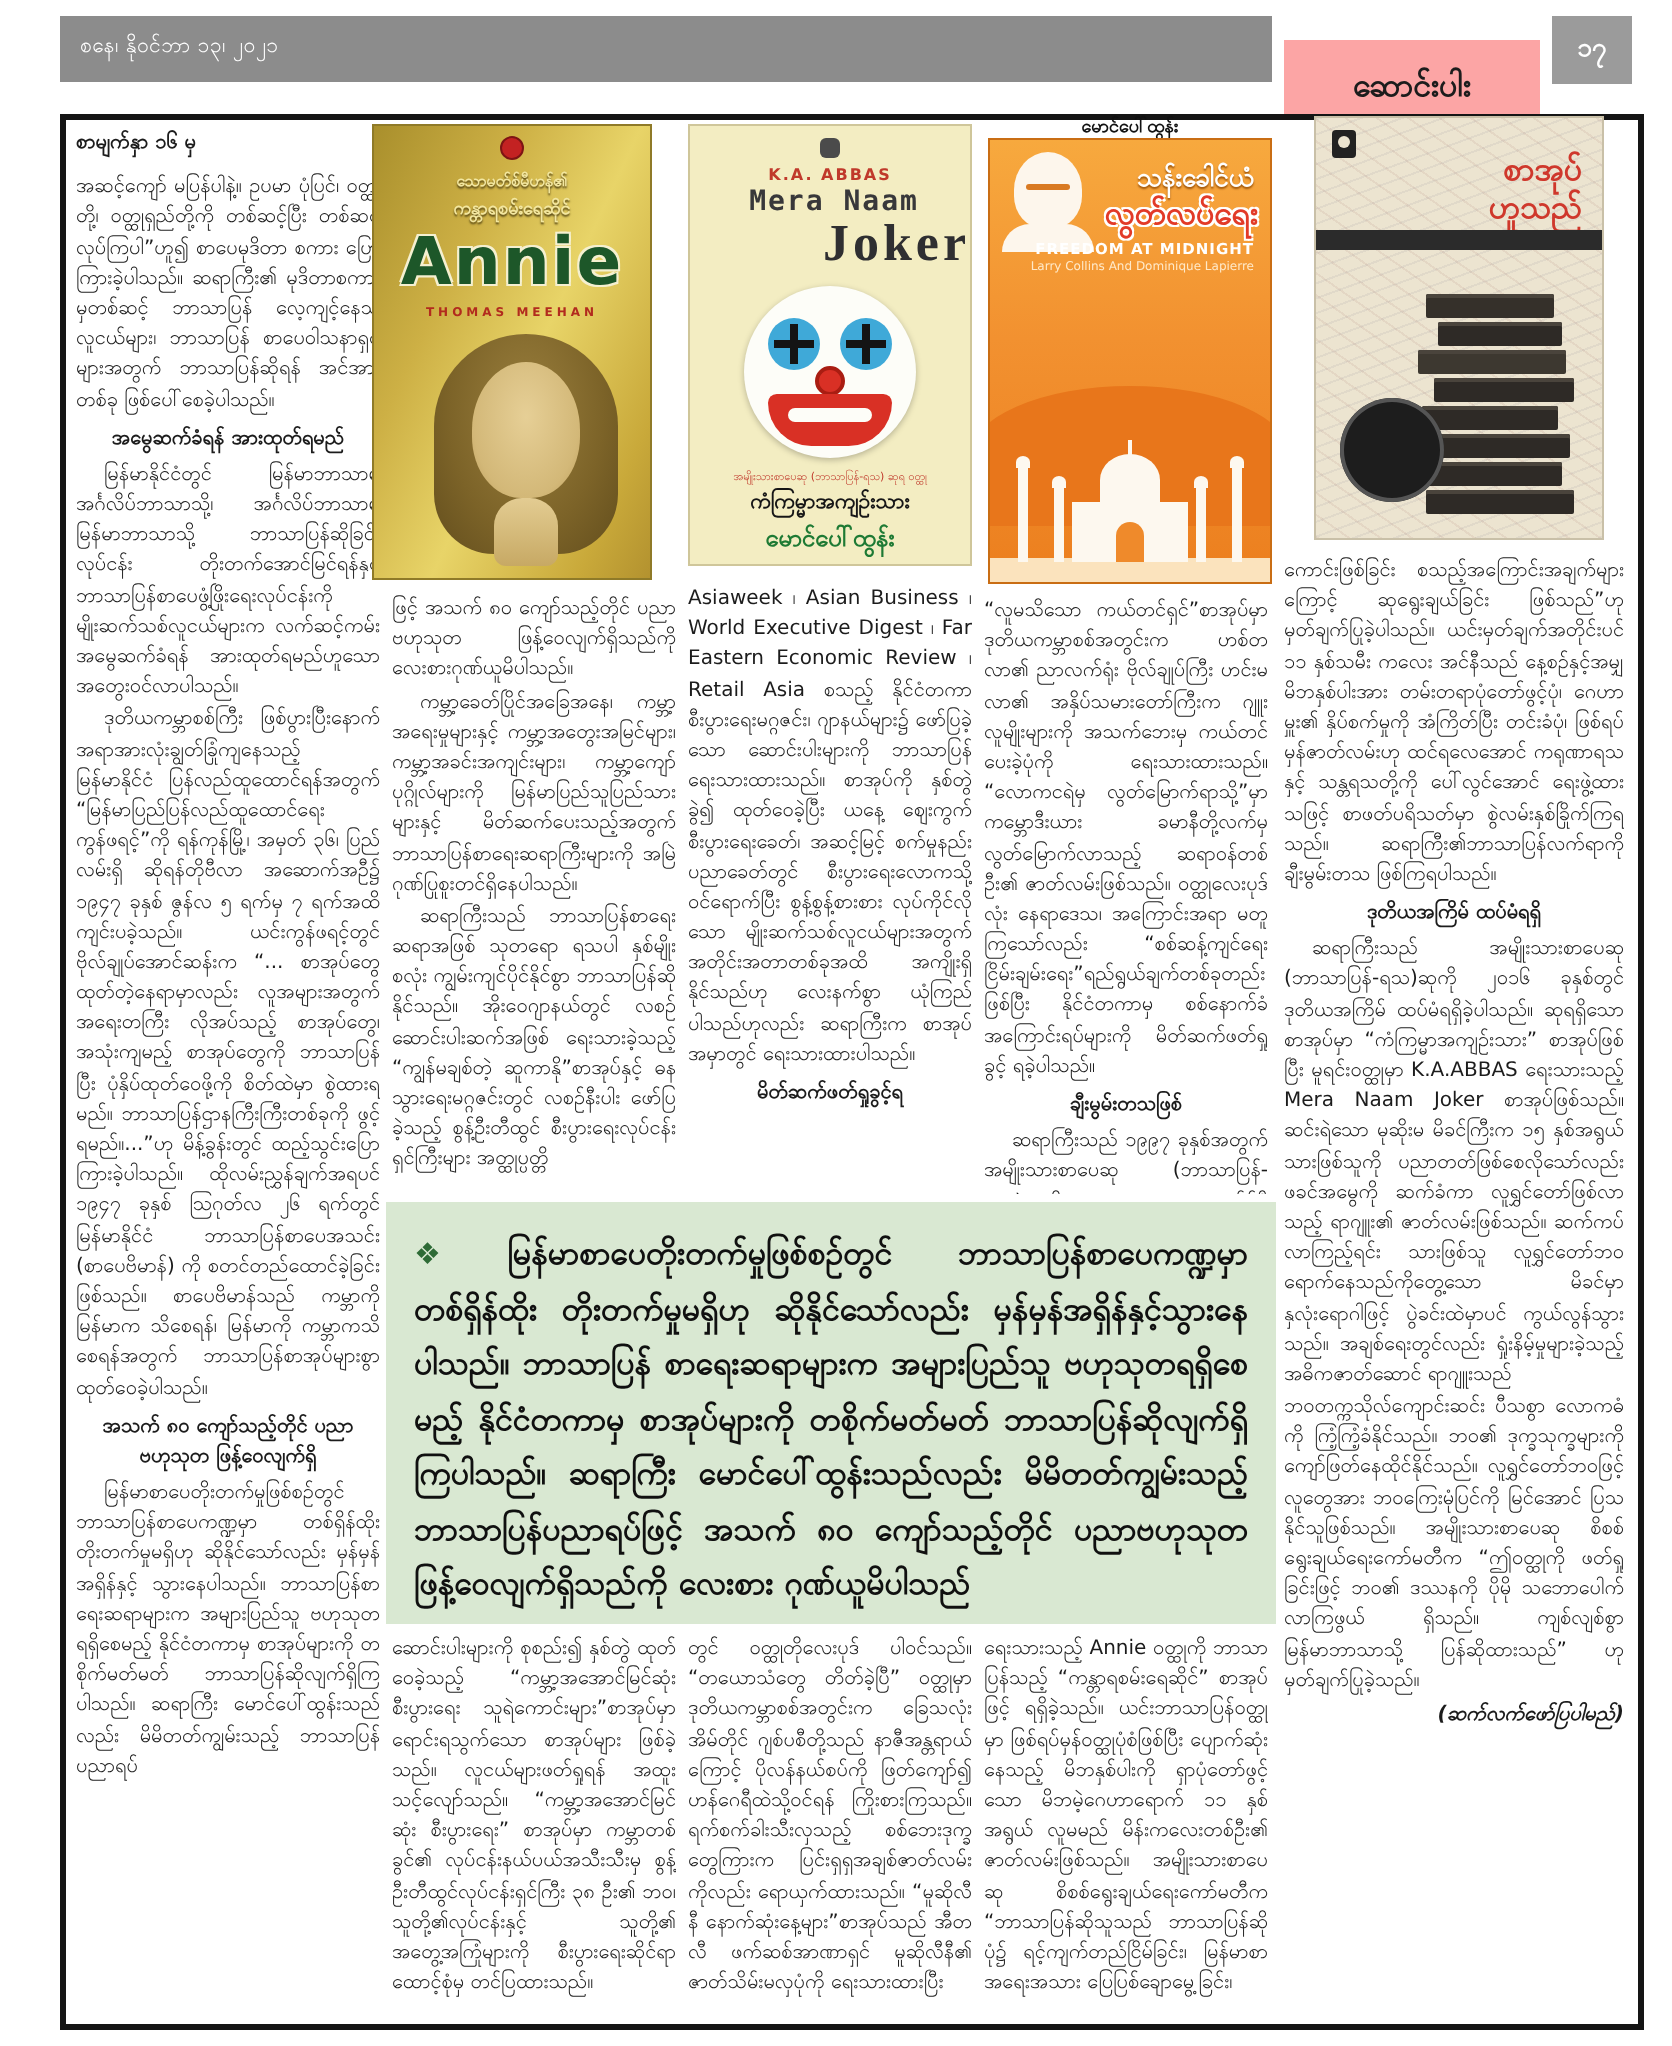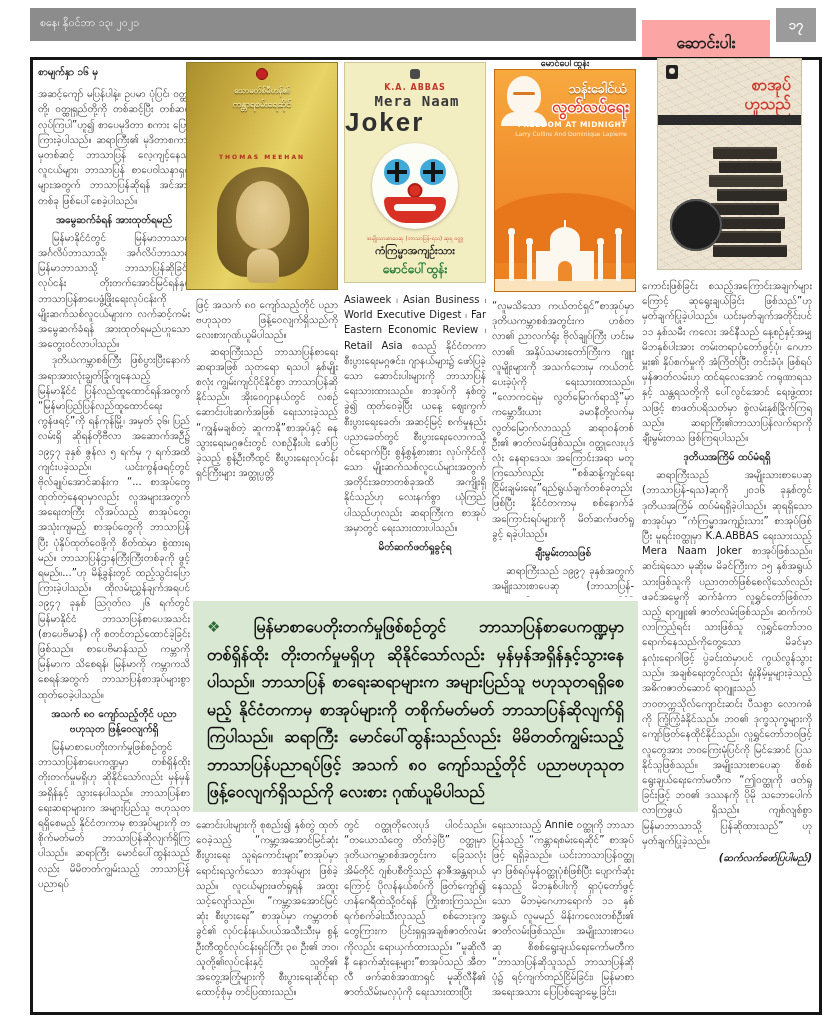--- a/index.html
+++ b/index.html
@@ -25,21 +25,21 @@
   .col .label{font-weight:700;text-indent:0;margin-bottom:7px}
   .col .note{font-weight:700;font-style:italic;text-align:right;text-indent:0;margin-top:2px}
   
   .pullquote{left:193px;top:601px;width:445px;height:211px;background:#d9e8d2;
     padding:12px 14px 10px 14px;font-weight:700;font-size:16px;line-height:1.72;
     color:#101010;text-align:justify;overflow:hidden}
   .pq-icon{color:#2e6b36;margin-right:6px;font-size:15px}
   
   .cover{overflow:hidden}
   
-  .cv-annie{left:186px;top:62px;width:152px;height:228px;
+  .cv-annie{left:186px;top:62px;width:140px;height:228px;
     background:linear-gradient(115deg,#a98f2c 0%,#cdb045 30%,#e6d express 0,#e8d468 55%,#c9a93a 85%,#b3922f 100%);
     background:linear-gradient(115deg,#a98f2c 0%,#cdb045 30%,#e8d468 55%,#c9a93a 85%,#b3922f 100%);
     border:1px solid #8f7a28}
   .an-dot{position:absolute;left:50%;top:5px;transform:translateX(-50%);width:12px;height:12px;
     border-radius:50%;background:#c32222;border:1px solid #7d1414}
   .an-mm{position:absolute;left:0;right:0;text-align:center;color:#f3e7a0;font-size:8px;font-weight:700;
     text-shadow:0 1px 1px #4d3f10}
   .an-mm1{top:22px}.an-mm2{top:35px;font-size:9px}
   .an-title{position:absolute;left:0;right:0;top:48px;text-align:center;font-size:33px;font-weight:800;
     color:#1d5729;letter-spacing:1px;
@@ -53,22 +53,22 @@
   .an-hands{position:absolute;left:60px;top:186px;width:32px;height:34px;border-radius:14px 14px 6px 6px;
     background:linear-gradient(#e3cc92,#c7a964)}
   
   .cv-joker{left:344px;top:62px;width:142px;height:221px;background:#f3edc2;border:1px solid #cfc69a}
   .jk-logo{position:absolute;left:50%;top:6px;transform:translateX(-50%);width:10px;height:10px;
     border-radius:3px;background:#4b4b4b}
   .jk-abbas{position:absolute;left:0;right:0;top:20px;text-align:center;color:#c0392b;
     font-size:8px;font-weight:700;letter-spacing:1px}
   .jk-t1{position:absolute;left:4px;right:0;top:30px;text-align:center;color:#38383a;font-size:14px;
     font-weight:700;font-family:"DejaVu Sans Mono","Liberation Mono",monospace;letter-spacing:1px}
-  .jk-t2{position:absolute;left:0;right:0;top:44px;text-align:left;color:#2f2f31;font-size:26px;
-    font-weight:700;font-family:Liberation Sans, sans-serif;letter-spacing:2px}
+  .jk-t2{position:absolute;left:0;right:0;top:44px;text-align:right;color:#2f2f31;font-size:26px;
+    font-weight:700;font-family:Liberation Serif, serif;letter-spacing:2px}
   .clown{position:absolute;left:50%;top:80px;transform:translateX(-50%);width:86px;height:86px;
     border-radius:50%;background:#fdfdf8;box-shadow:0 1px 3px rgba(0,0,0,.25)}
   .c-eye{position:absolute;top:16px;width:26px;height:26px;border-radius:50%;background:#3fa9d8}
   .c-eye.l{left:12px}.c-eye.r{right:12px}
   .c-eye::before{content:"";position:absolute;left:50%;top:3px;width:4px;height:20px;background:#141414;transform:translateX(-50%)}
   .c-eye::after{content:"";position:absolute;top:50%;left:3px;height:4px;width:20px;background:#141414;transform:translateY(-50%)}
   .c-nose{position:absolute;left:50%;top:40px;transform:translateX(-50%);width:15px;height:15px;
     border-radius:50%;background:#d93025;border:2px solid #a91d12}
   .c-mouth{position:absolute;left:50%;bottom:6px;transform:translateX(-50%);width:62px;height:26px;
     border-radius:8px 8px 40px 40px;background:#d93025}
@@ -140,20 +140,21 @@
     <div class="blk para-first">အဆင့်ကျော် မပြန်ပါနဲ့။ ဥပမာ ပုံပြင်၊ ဝတ္ထုတို့၊ ဝတ္ထုရှည်တို့ကို တစ်ဆင့်ပြီး တစ်ဆင့်လုပ်ကြပါ”ဟူ၍ စာပေမုဒိတာ စကား ပြောကြားခဲ့ပါသည်။ ဆရာကြီး၏ မုဒိတာစကားမှတစ်ဆင့် ဘာသာပြန် လေ့ကျင့်နေသူ လူငယ်များ၊ ဘာသာပြန် စာပေဝါသနာရှင်များအတွက် ဘာသာပြန်ဆိုရန် အင်အားတစ်ခု ဖြစ်ပေါ်စေခဲ့ပါသည်။</div>
     <div class="blk heading">အမွေဆက်ခံရန် အားထုတ်ရမည်</div>
     <div class="blk para">မြန်မာနိုင်ငံတွင် မြန်မာဘာသာမှ အင်္ဂလိပ်ဘာသာသို့၊ အင်္ဂလိပ်ဘာသာမှ မြန်မာဘာသာသို့ ဘာသာပြန်ဆိုခြင်း လုပ်ငန်း တိုးတက်အောင်မြင်ရန်နှင့် ဘာသာပြန်စာပေဖွံ့ဖြိုးရေးလုပ်ငန်းကို မျိုးဆက်သစ်လူငယ်များက လက်ဆင့်ကမ်း အမွေဆက်ခံရန် အားထုတ်ရမည်ဟူသော အတွေးဝင်လာပါသည်။</div>
     <div class="blk para">ဒုတိယကမ္ဘာစစ်ကြီး ဖြစ်ပွားပြီးနောက် အရာအားလုံးချွတ်ခြုံကျနေသည့် မြန်မာနိုင်ငံ ပြန်လည်ထူထောင်ရန်အတွက် “မြန်မာပြည်ပြန်လည်ထူထောင်ရေး ကွန်ဖရင့်”ကို ရန်ကုန်မြို့၊ အမှတ် ၃၆၊ ပြည်လမ်းရှိ ဆိုရန်တိုဗီလာ အဆောက်အဦ၌ ၁၉၄၇ ခုနှစ် ဇွန်လ ၅ ရက်မှ ၇ ရက်အထိ ကျင်းပခဲ့သည်။ ယင်းကွန်ဖရင့်တွင် ဗိုလ်ချုပ်အောင်ဆန်းက “... စာအုပ်တွေ ထုတ်တဲ့နေရာမှာလည်း လူအများအတွက် အရေးတကြီး လိုအပ်သည့် စာအုပ်တွေ၊ အသုံးကျမည့် စာအုပ်တွေကို ဘာသာပြန်ပြီး ပုံနှိပ်ထုတ်ဝေဖို့ကို စိတ်ထဲမှာ စွဲထားရမည်။ ဘာသာပြန်ဌာနကြီးကြီးတစ်ခုကို ဖွင့်ရမည်။...”ဟု မိန့်ခွန်းတွင် ထည့်သွင်းပြောကြားခဲ့ပါသည်။ ထိုလမ်းညွှန်ချက်အရပင် ၁၉၄၇ ခုနှစ် သြဂုတ်လ ၂၆ ရက်တွင် မြန်မာနိုင်ငံ ဘာသာပြန်စာပေအသင်း (စာပေဗိမာန်) ကို စတင်တည်ထောင်ခဲ့ခြင်း ဖြစ်သည်။ စာပေဗိမာန်သည် ကမ္ဘာကို မြန်မာက သိစေရန်၊ မြန်မာကို ကမ္ဘာကသိစေရန်အတွက် ဘာသာပြန်စာအုပ်များစွာ ထုတ်ဝေခဲ့ပါသည်။</div>
     <div class="blk heading">အသက် ၈၀ ကျော်သည့်တိုင် ပညာဗဟုသုတ ဖြန့်ဝေလျက်ရှိ</div>
     <div class="blk para">မြန်မာစာပေတိုးတက်မှုဖြစ်စဉ်တွင် ဘာသာပြန်စာပေကဏ္ဍမှာ တစ်ရှိန်ထိုး တိုးတက်မှုမရှိဟု ဆိုနိုင်သော်လည်း မှန်မှန်အရှိန်နှင့် သွားနေပါသည်။ ဘာသာပြန်စာရေးဆရာများက အများပြည်သူ ဗဟုသုတရရှိစေမည့် နိုင်ငံတကာမှ စာအုပ်များကို တစိုက်မတ်မတ် ဘာသာပြန်ဆိုလျက်ရှိကြပါသည်။ ဆရာကြီး မောင်ပေါ်ထွန်းသည်လည်း မိမိတတ်ကျွမ်းသည့် ဘာသာပြန်ပညာရပ်</div>
   </div>
 
 <div class="col abs" style="left:196px;top:297px;width:142px;height:300px">
     <div class="blk para-first">ဖြင့် အသက် ၈၀ ကျော်သည့်တိုင် ပညာ ဗဟုသုတ ဖြန့်ဝေလျက်ရှိသည်ကို လေးစားဂုဏ်ယူမိပါသည်။</div>
+    <div class="blk para">ကမ္ဘာ့ခေတ်ပြိုင်အခြေအနေ၊ ကမ္ဘာ့အရေးမှုများနှင့် ကမ္ဘာ့အတွေးအမြင်များ၊ ကမ္ဘာ့အခင်းအကျင်းများ၊ ကမ္ဘာ့ကျော်ပုဂ္ဂိုလ်များကို မြန်မာပြည်သူပြည်သားများနှင့် မိတ်ဆက်ပေးသည့်အတွက် ဘာသာပြန်စာရေးဆရာကြီးများကို အမြဲ ဂုဏ်ပြုစူးတင်ရှိနေပါသည်။</div>
     <div class="blk para">ဆရာကြီးသည် ဘာသာပြန်စာရေးဆရာအဖြစ် သုတရော ရသပါ နှစ်မျိုးစလုံး ကျွမ်းကျင်ပိုင်နိုင်စွာ ဘာသာပြန်ဆိုနိုင်သည်။ အိုးဝေဂျာနယ်တွင် လစဉ် ဆောင်းပါးဆက်အဖြစ် ရေးသားခဲ့သည့် “ကျွန်မချစ်တဲ့ ဆူကာနို”စာအုပ်နှင့် ဓနသွားရေးမဂ္ဂဇင်းတွင် လစဉ်နီးပါး ဖော်ပြခဲ့သည့် စွန့်ဦးတီထွင် စီးပွားရေးလုပ်ငန်းရှင်ကြီးများ အတ္ထုပ္ပတ္တိ</div>
   </div>
 <div class="col abs" style="left:196px;top:817px;width:142px;height:191px">
     <div class="blk para-first">ဆောင်းပါးများကို စုစည်း၍ နှစ်တွဲ ထုတ်ဝေခဲ့သည့် “ကမ္ဘာ့အအောင်မြင်ဆုံး စီးပွားရေး သူရဲကောင်းများ”စာအုပ်မှာ ရောင်းရသွက်သော စာအုပ်များ ဖြစ်ခဲ့သည်။ လူငယ်များဖတ်ရှုရန် အထူးသင့်လျော်သည်။ “ကမ္ဘာ့အအောင်မြင်ဆုံး စီးပွားရေး” စာအုပ်မှာ ကမ္ဘာတစ်ခွင်၏ လုပ်ငန်းနယ်ပယ်အသီးသီးမှ စွန့်ဦးတီထွင်လုပ်ငန်းရှင်ကြီး ၃၈ ဦး၏ ဘဝ၊ သူတို့၏လုပ်ငန်းနှင့် သူတို့၏ အတွေ့အကြုံများကို စီးပွားရေးဆိုင်ရာ ထောင့်စုံမှ တင်ပြထားသည်။</div>
   </div>
 
 <div class="col abs latin" style="left:344px;top:292px;width:142px;height:305px">
     <div class="blk para-first">Asiaweek ၊ Asian Business ၊ World Executive Digest ၊ Far Eastern Economic Review ၊ Retail Asia စသည့် နိုင်ငံတကာစီးပွားရေးမဂ္ဂဇင်း၊ ဂျာနယ်များ၌ ဖော်ပြခဲ့သော ဆောင်းပါးများကို ဘာသာပြန်ရေးသားထားသည်။ စာအုပ်ကို နှစ်တွဲခွဲ၍ ထုတ်ဝေခဲ့ပြီး ယနေ့ ဈေးကွက်စီးပွားရေးခေတ်၊ အဆင့်မြင့် စက်မှုနည်းပညာခေတ်တွင် စီးပွားရေးလောကသို့ ဝင်ရောက်ပြီး စွန့်စွန့်စားစား လုပ်ကိုင်လိုသော မျိုးဆက်သစ်လူငယ်များအတွက် အတိုင်းအတာတစ်ခုအထိ အကျိုးရှိနိုင်သည်ဟု လေးနက်စွာ ယုံကြည်ပါသည်ဟုလည်း ဆရာကြီးက စာအုပ်အမှာတွင် ရေးသားထားပါသည်။</div>
     <div class="blk heading">မိတ်ဆက်ဖတ်ရှုခွင့်ရ</div>
   </div>
@@ -179,20 +180,21 @@
   </div>
 
 <div class="pullquote abs">
   <span class="pq-icon">❖</span><span>မြန်မာစာပေတိုးတက်မှုဖြစ်စဉ်တွင် ဘာသာပြန်စာပေကဏ္ဍမှာ တစ်ရှိန်ထိုး တိုးတက်မှုမရှိဟု ဆိုနိုင်သော်လည်း မှန်မှန်အရှိန်နှင့်သွားနေပါသည်။ ဘာသာပြန် စာရေးဆရာများက အများပြည်သူ ဗဟုသုတရရှိစေမည့် နိုင်ငံတကာမှ စာအုပ်များကို တစိုက်မတ်မတ် ဘာသာပြန်ဆိုလျက်ရှိကြပါသည်။ ဆရာကြီး မောင်ပေါ်ထွန်းသည်လည်း မိမိတတ်ကျွမ်းသည့် ဘာသာပြန်ပညာရပ်ဖြင့် အသက် ၈၀ ကျော်သည့်တိုင် ပညာဗဟုသုတ ဖြန့်ဝေလျက်ရှိသည်ကို လေးစား ဂုဏ်ယူမိပါသည်</span>
 </div>
 
 <div class="cover cv-annie abs">
   <div class="an-dot"></div>
   <div class="an-mm an-mm1">သောမတ်စ်မီဟန်၏</div>
   <div class="an-mm an-mm2">ကန္တာရစမ်းရေဆိုင်</div>
+  <div class="an-title">Annie</div>
   <div class="an-auth">THOMAS MEEHAN</div>
   <div class="an-hair"></div>
   <div class="an-face"></div>
   <div class="an-hands"></div>
 </div>
 
 <div class="cover cv-joker abs">
   <div class="jk-logo"></div>
   <div class="jk-abbas">K.A. ABBAS</div>
   <div class="jk-t1">Mera Naam</div>

